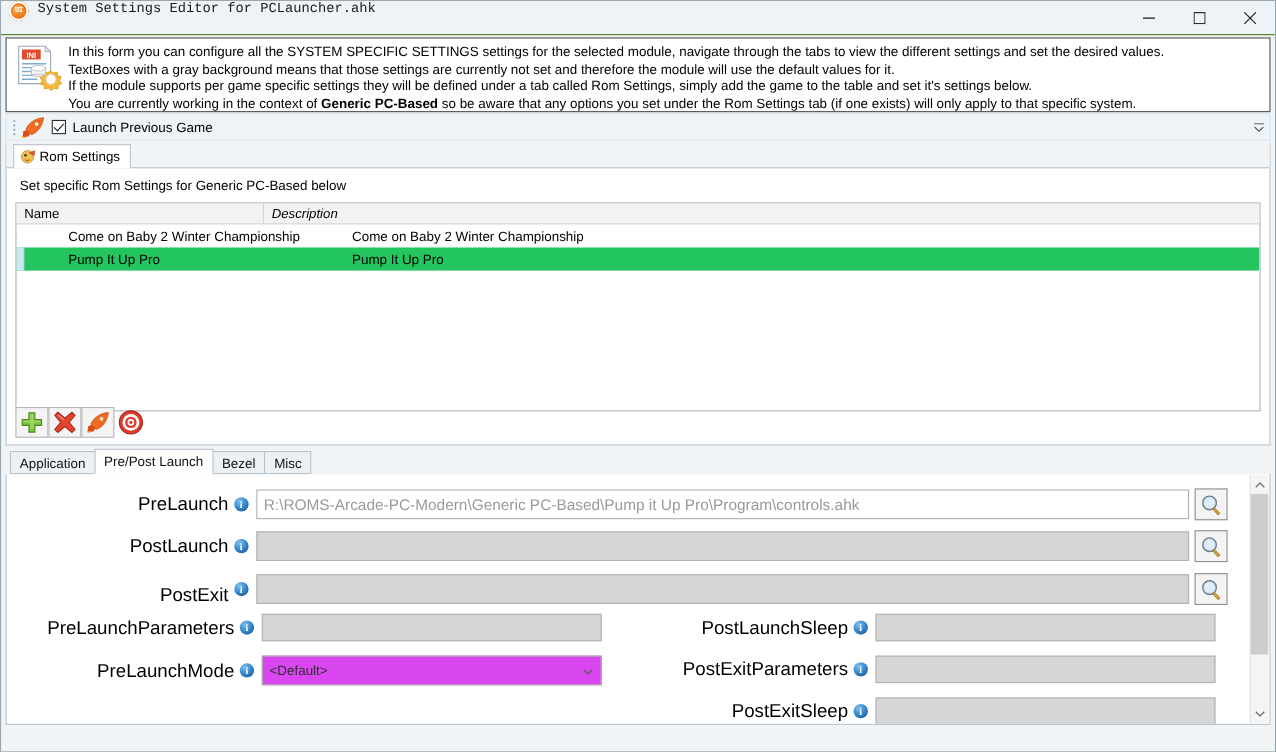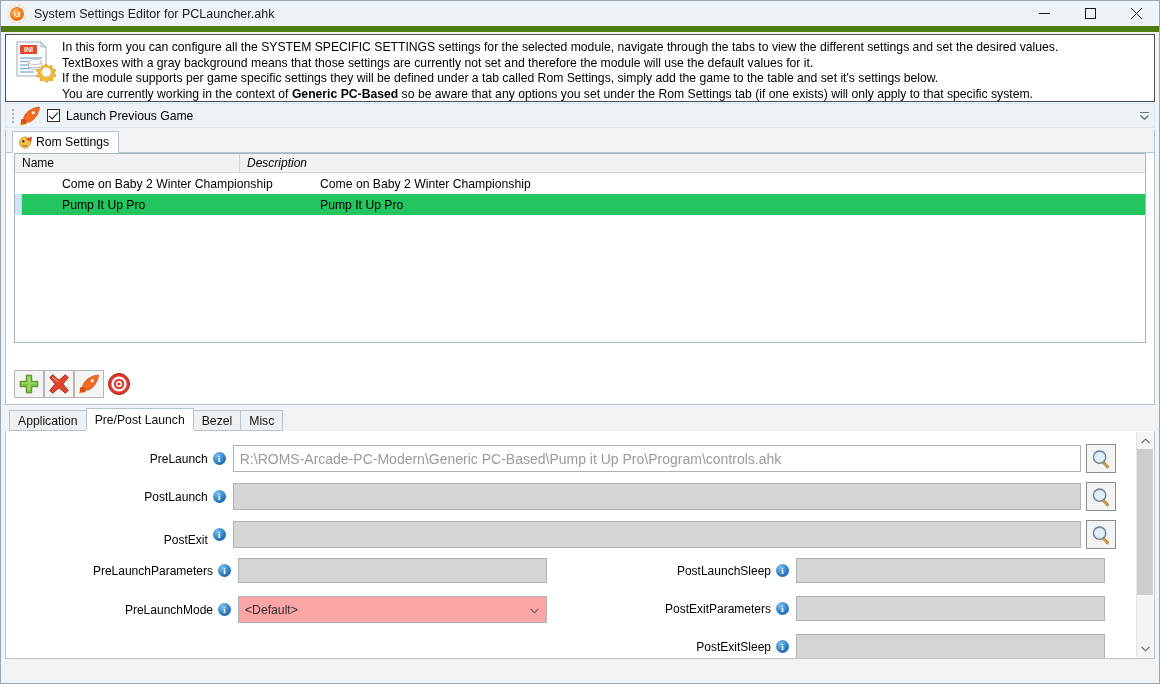--- a/index.html
+++ b/index.html
@@ -21,22 +21,23 @@
     background: #f0f4f7;
     border: 1px solid #9ba7b0;
     overflow: hidden;
   }
 
   
   .titlebar {
     height: 31px;
     background: #eef3f7;
     display: flex;
-    align-items: center;
-    border-bottom: 6px solid #4d7c0f;
+    align-items: flex-start;
+    border-bottom: 1px solid #4d7c0f;
+    font-family: Liberation Mono, monospace;
   }
   .title-icon {
     width: 18px; height: 18px;
     margin-left: 7px; margin-right: 8px;
     border-radius: 50%;
     background: radial-gradient(circle at 35% 30%, #ffb35c 0%, #f58220 45%, #e0661a 100%);
     box-shadow: inset 0 0 0 2px #ffffff, inset 0 0 0 3px #e56a18;
     position: relative;
     flex: 0 0 auto;
   }
@@ -271,21 +272,21 @@
     height: 146px;
     background: #cdcdcd;
   }
 
   
   .frow {
     position: absolute;
     display: flex; align-items: center;
   }
   .flabel {
-    font-size: 12px;
+    font-size: 17px;
     text-align: right;
     white-space: nowrap;
   }
   .infodot {
     width: 13px; height: 13px;
     margin-left: 5px; margin-right: 7px;
     border-radius: 50%;
     background: radial-gradient(circle at 35% 28%, #7cc0ef 0%, #2f7fc4 55%, #0f4f86 100%);
     position: relative;
     flex: 0 0 auto;
@@ -307,21 +308,21 @@
     display: flex; align-items: center;
     padding: 0 6px;
     font-size: 14px;
     color: #8a8a8a;
   }
   .tbox.filled { background: #ffffff; color: #9a9a9a; }
   .tbox.small { height: 25px; }
   .combo {
     height: 27px;
     border: 1px solid #b1b1b1;
-    background: #fca5a5;
+    background: #d946ef;
     display: flex; align-items: center;
     padding: 0 6px;
     font-size: 12.2px;
     color: #303030;
     position: relative;
   }
   .combo .cchev {
     position: absolute; right: 7px; top: 50%;
     transform: translateY(-50%);
     color: #555;
@@ -432,20 +433,21 @@
             <circle cx="7" cy="7.5" r="5.6" fill="#f2c14e" stroke="#c9912c" stroke-width="0.8"></circle>
             <circle cx="5.2" cy="6.2" r="1.2" fill="#3a3a3a"></circle>
             <path d="M8.5 4 L13.5 2 L13 6.5 Z" fill="#e05a3a" stroke="#b33f24" stroke-width="0.6"></path>
             <path d="M4.5 10.2 Q7 12 9.2 10.2" fill="none" stroke="#8a6a1a" stroke-width="0.9"></path>
           </svg>
         </span>
         <span>Rom Settings</span>
       </div>
     </div>
 
+    <div class="sectionlabel">Set specific Rom Settings for Generic PC-Based below</div>
 
     <div class="grid">
       <div class="grid-head">
         <div class="gh c1">Name</div>
         <div class="gh c2">Description</div>
       </div>
       <div class="grid-row">
         <div class="sel-bar"></div>
         <div class="gc c1">Come on Baby 2 Winter Championship</div>
         <div class="gc c2">Come on Baby 2 Winter Championship</div>

